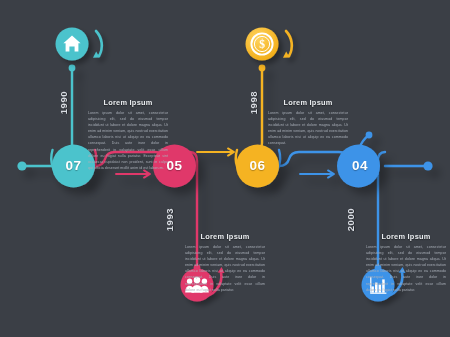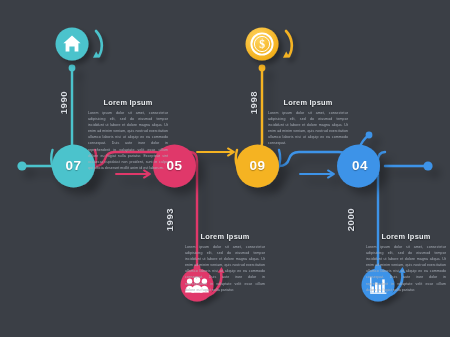--- a/index.html
+++ b/index.html
@@ -165,21 +165,21 @@
         <rect x="378.6" y="284.6" width="2.5" height="8.0"></rect>
         <rect x="382.2" y="279.4" width="2.5" height="13.2"></rect>
         <rect x="370.2" y="277.2" width="1.2" height="15.4"></rect>
         <rect x="370.2" y="292.6" width="16.2" height="1.2"></rect>
       </g>
     </g>
   </svg>
 
   <div class="numlbl" style="left:53.5px;top:158px;width:40px;">07</div>
   <div class="numlbl" style="left:154.5px;top:158px;width:40px;">05</div>
-  <div class="numlbl" style="left:237.5px;top:158px;width:40px;">09</div>
+  <div class="numlbl" style="left:237.5px;top:158px;width:40px;">06</div>
   <div class="numlbl" style="left:340px;top:158px;width:40px;">04</div>
 
   <div class="yearlbl" style="left:41px;top:97px;width:44px;text-align:center;transform:rotate(-90deg);">1990</div>
   <div class="yearlbl" style="left:147px;top:214px;width:44px;text-align:center;transform:rotate(-90deg);">1993</div>
   <div class="yearlbl" style="left:231px;top:97px;width:44px;text-align:center;transform:rotate(-90deg);">1998</div>
   <div class="yearlbl" style="left:328px;top:214px;width:44px;text-align:center;transform:rotate(-90deg);">2000</div>
 
   <div class="txtblock" style="left:88px;top:62px;width:80px;">
     <div class="hd">Lorem Ipsum</div>
     <div class="bd">Lorem ipsum dolor sit amet, consectetur adipisicing elit, sed do eiusmod tempor incididunt ut labore et dolore magna aliqua. Ut enim ad minim veniam, quis nostrud exercitation ullamco laboris nisi ut aliquip ex ea commodo consequat. Duis aute irure dolor in reprehenderit in voluptate velit esse cillum dolore eu fugiat nulla pariatur. Excepteur sint occaecat cupidatat non proident, sunt in culpa qui officia deserunt mollit anim id est laborum.</div>

